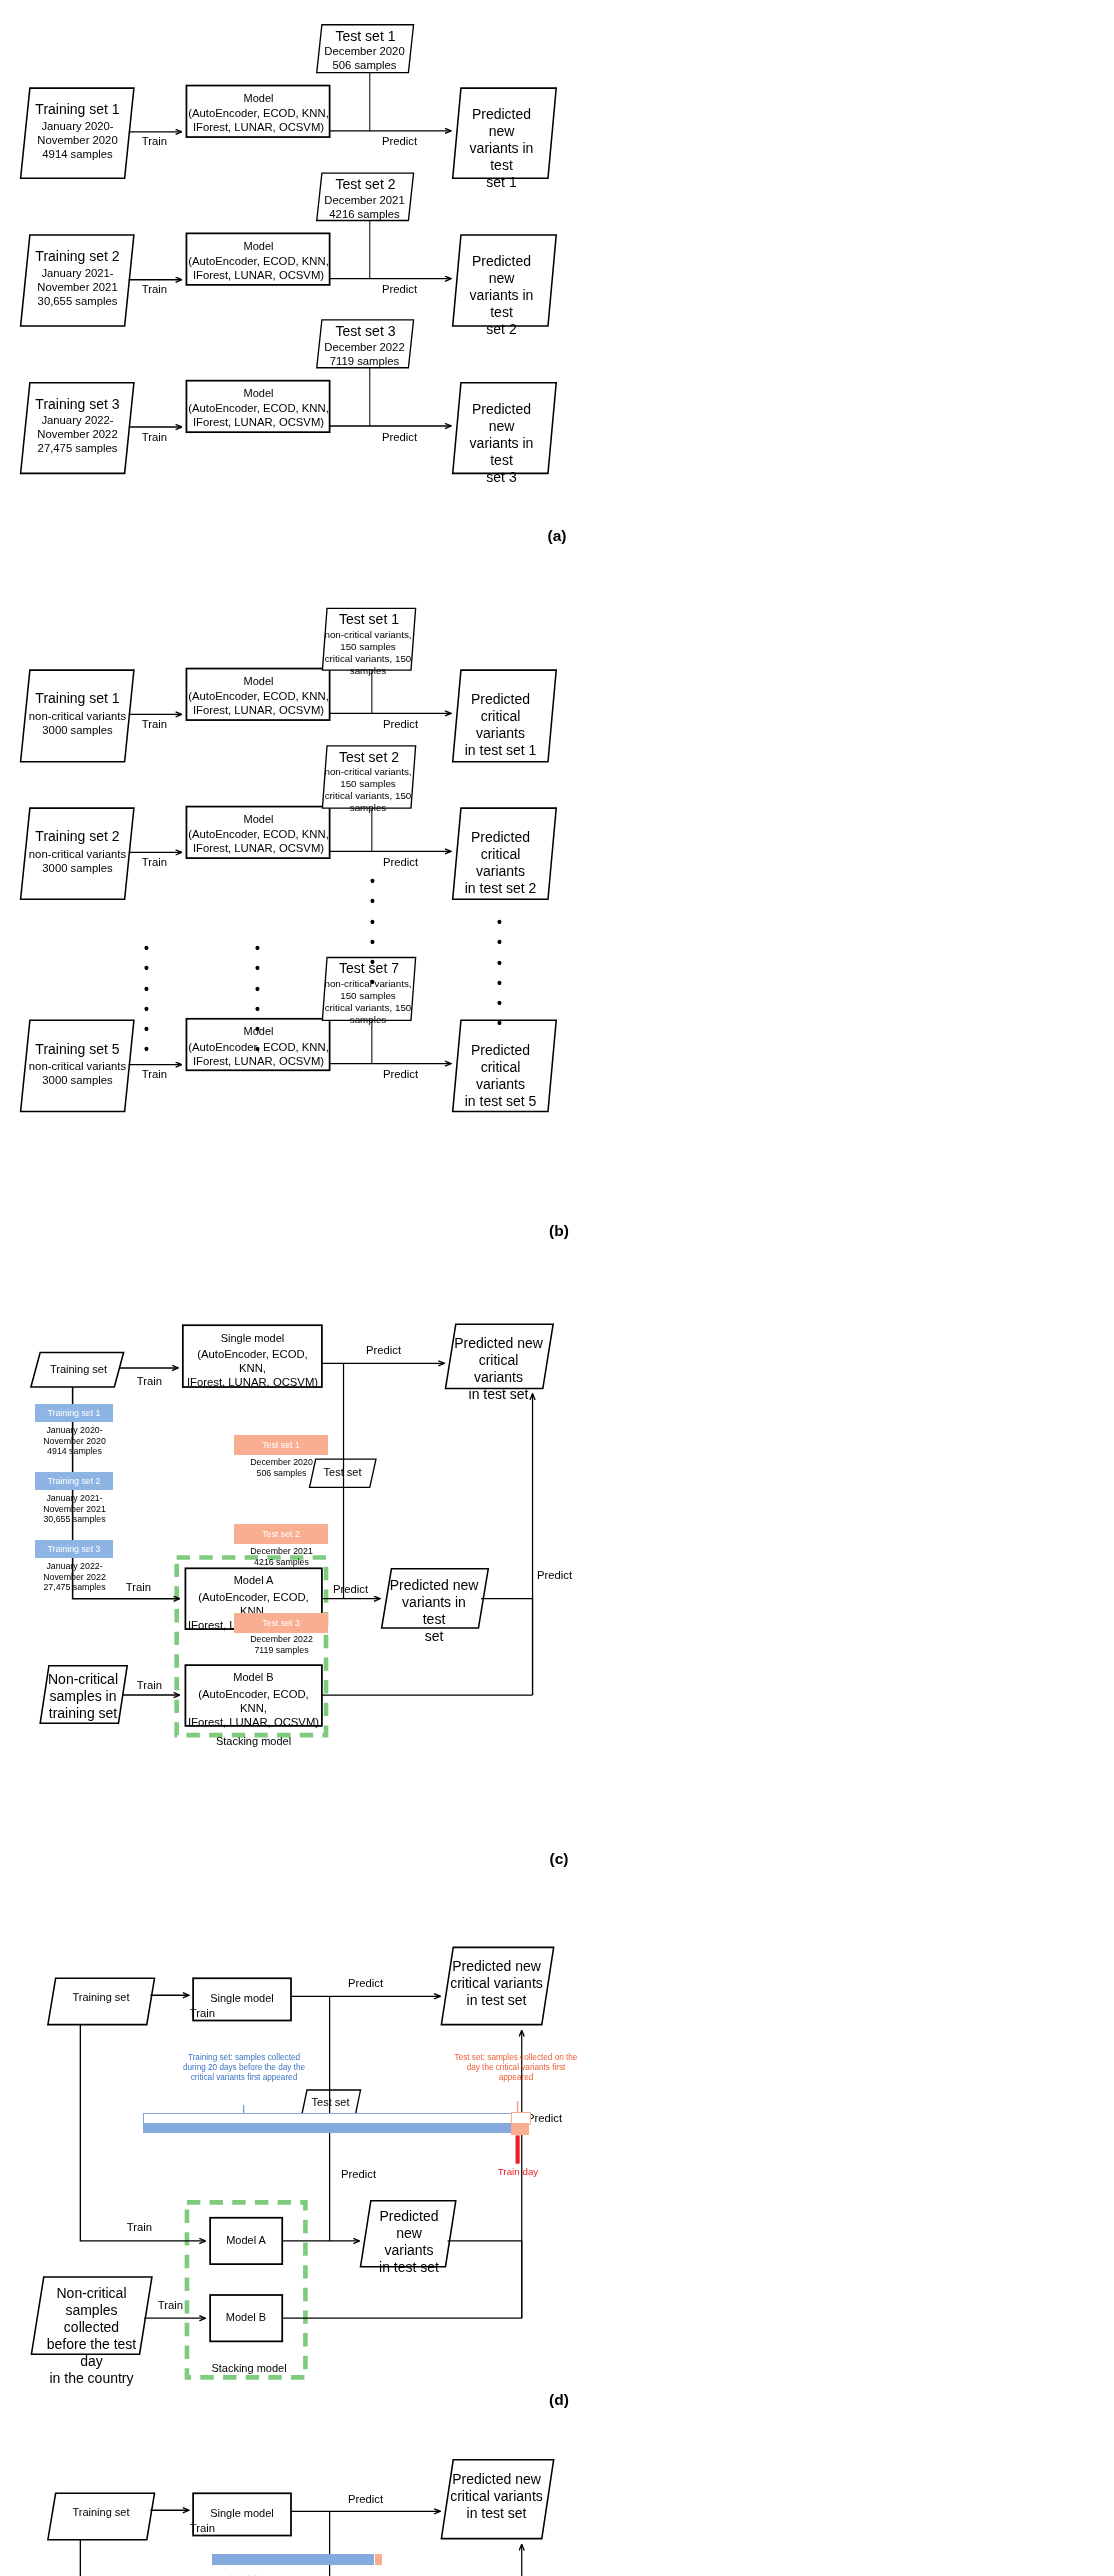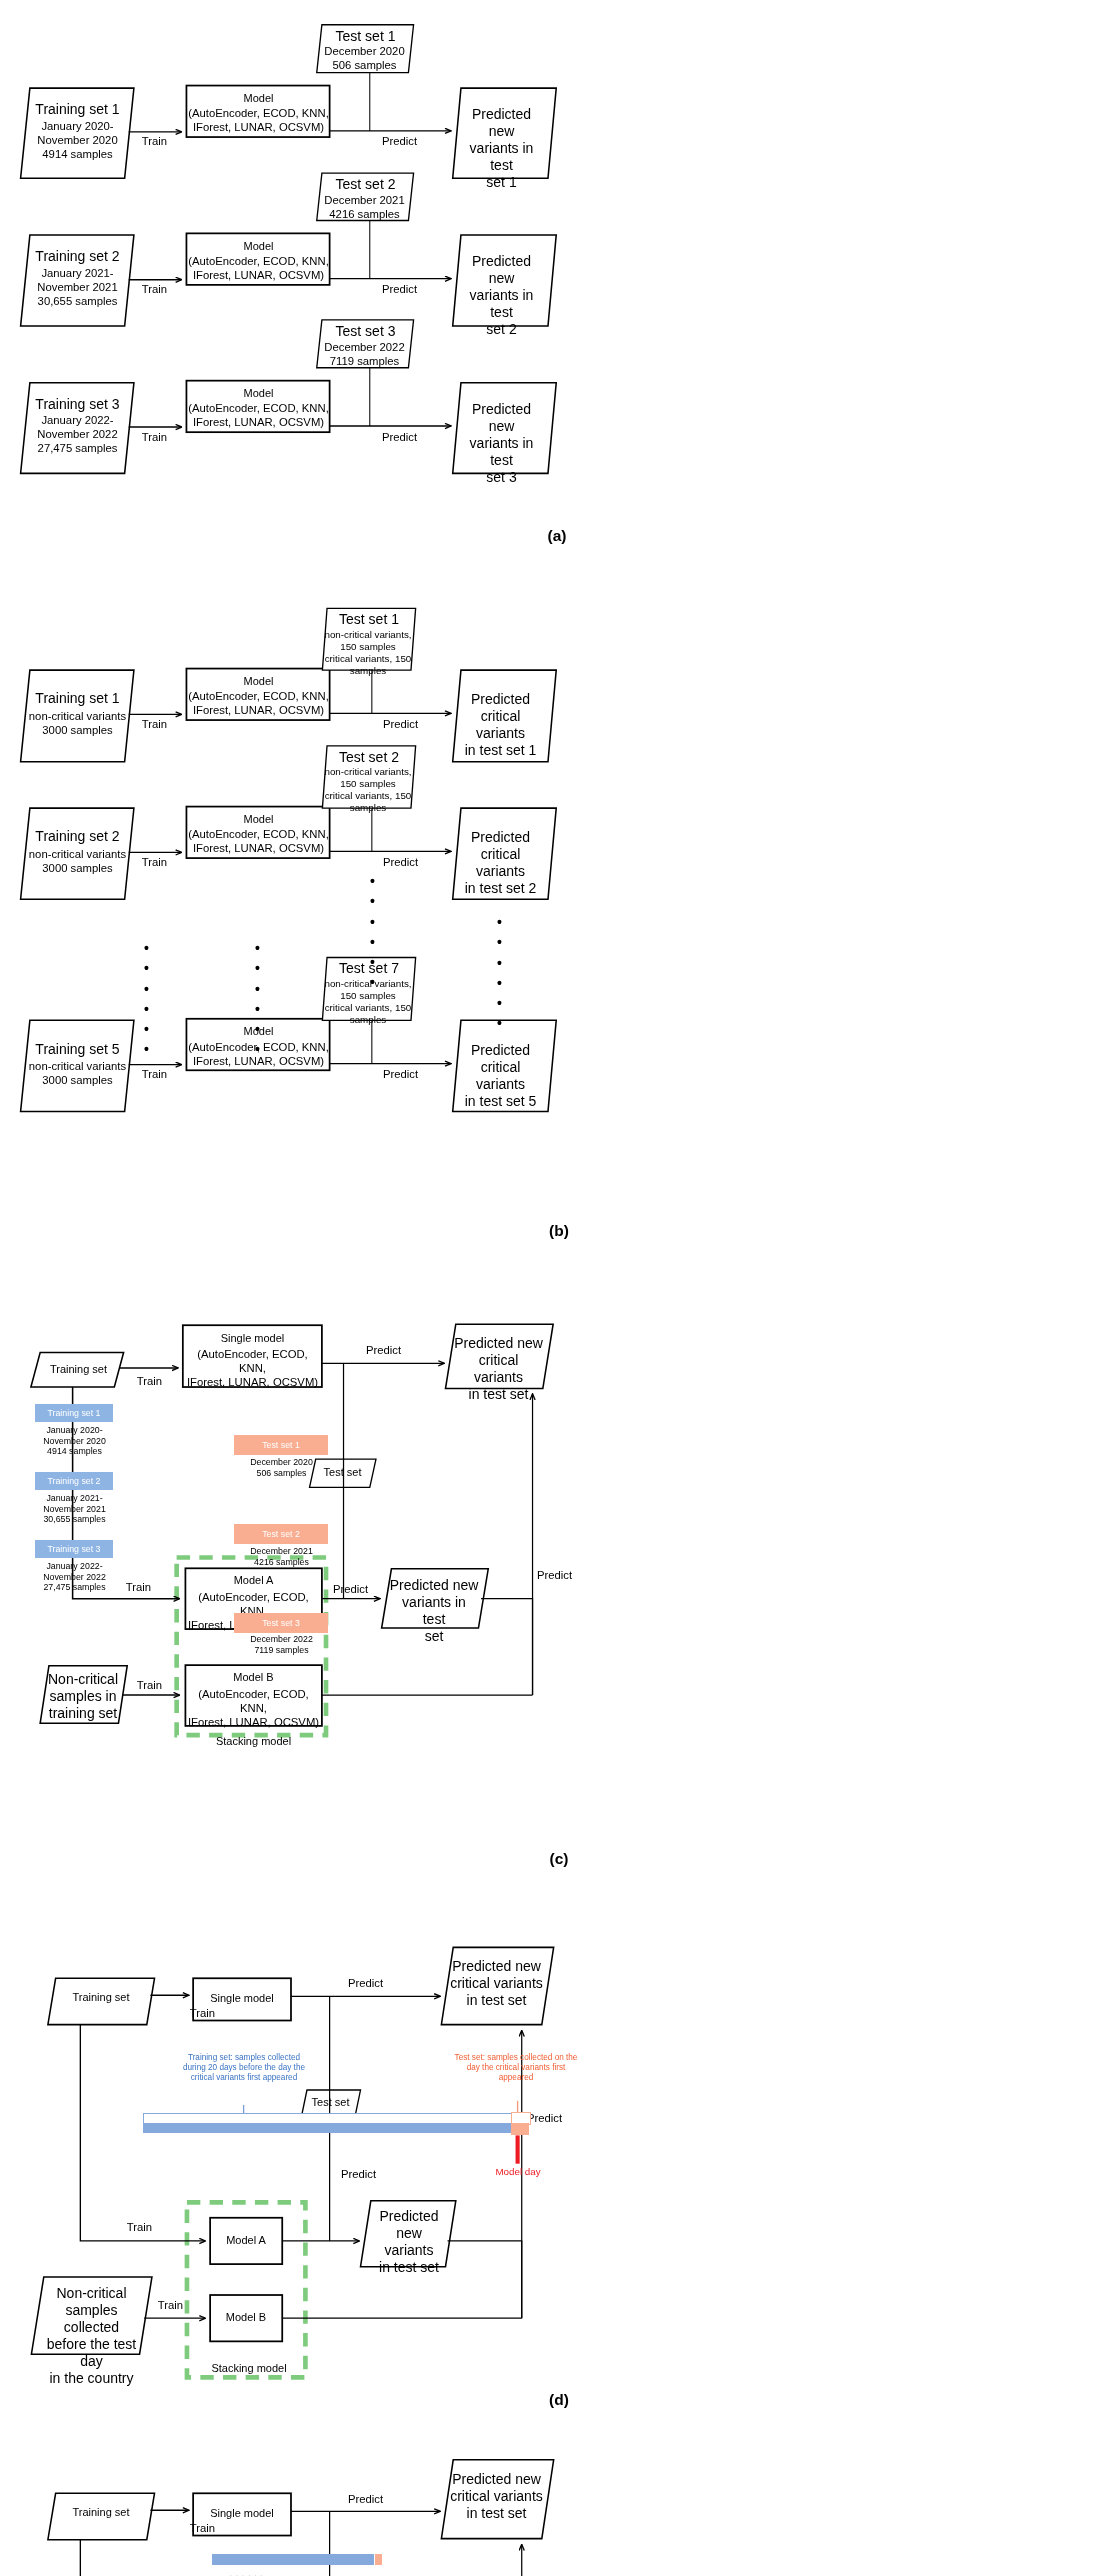--- a/index.html
+++ b/index.html
@@ -419,21 +419,21 @@
 <div class="tb t-mini t-blue" style="left:142px;top:2053px;width:204px;">Training set: samples collected
 during 20 days before the day the
 critical variants first appeared</div>
 <div class="tb t-mini t-orange" style="left:417px;top:2053px;width:198px;">Test set: samples collected on the
 day the critical variants first
 appeared</div>
 <div class="bar-hollow" style="left:143px;top:2113px;width:369px;height:9.3px;"></div>
 <div class="bar bar-blue" style="left:143px;top:2123px;width:370px;height:10.3px;"></div>
 <div class="bar-hollow-o" style="left:511px;top:2112px;width:18px;height:11.3px;"></div>
 <div class="bar bar-orange" style="left:511px;top:2123px;width:18px;height:12.4px;"></div>
-<div class="tb t-small t-red" style="left:487px;top:2166px;width:62px;">Model day</div>
+<div class="tb t-small t-red" style="left:487px;top:2166px;width:62px;">Train day</div>
 
 <div class="tb t-panel" style="left:528px;top:2391px;width:62px;">(d)</div>
 
 <div class="tb t-box" style="left:52px;top:2506px;width:98px;">Training set</div>
 <div class="tb t-edge" style="left:181px;top:2522px;width:43px;">Train</div>
 <div class="tb t-box" style="left:193px;top:2507px;width:98px;">Single model</div>
 <div class="tb t-edge" style="left:337px;top:2493px;width:57px;">Predict</div>
 <div class="tb t-title" style="left:449px;top:2471px;width:95px;">Predicted new
 critical variants
 in test set</div>

